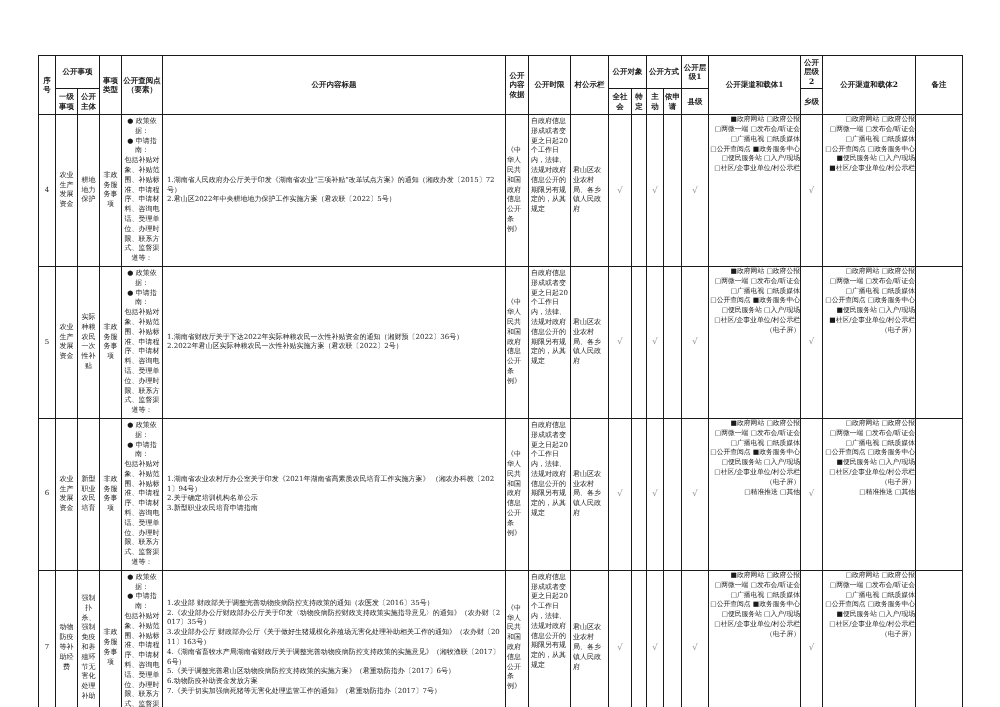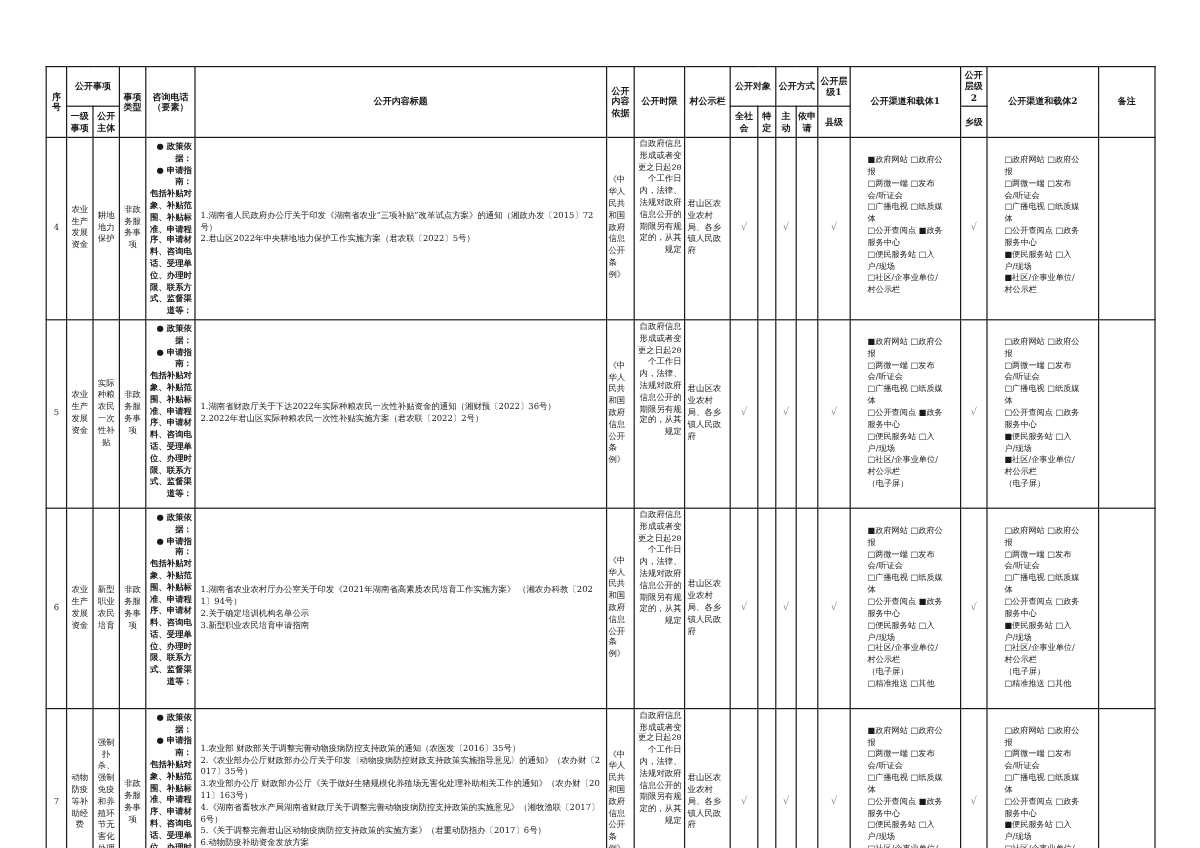--- a/index.html
+++ b/index.html
@@ -11,27 +11,27 @@
   thead th{font-size:7.5px;font-weight:bold;padding:1px;line-height:1.25;text-align:center;vertical-align:middle;word-break:break-all;}
   thead tr.h1{height:33px;}
   thead tr.h2{height:26px;}
   tbody tr:nth-child(1){height:100px;}
   tbody tr:nth-child(2){height:101px;}
   tbody tr:nth-child(3){height:149px;}
   tbody tr:nth-child(4){height:155px;}
   td{font-size:7px;line-height:1.4;padding:2px 3px;vertical-align:middle;}
   .c-no{text-align:center;}
   .c-vert{text-align:center;word-break:break-all;padding:2px;}
-  .c-elem{vertical-align:top;white-space:pre-line;text-align:right;word-break:break-all;padding:2px;font-weight:bold;}
+  .c-elem{vertical-align:top;white-space:pre-line;text-align:center;word-break:break-all;padding:2px;}
   .c-title{white-space:pre-line;text-align:left;word-break:break-all;padding:2px 4px;}
   .c-basis{text-align:left;word-break:break-all;padding:2px 1px;}
-  .c-time{vertical-align:top;text-align:right;word-break:break-all;padding:2px;font-family:Liberation Mono, monospace;}
+  .c-time{vertical-align:top;text-align:left;word-break:break-all;padding:2px;}
   .c-subj{text-align:left;word-break:break-all;padding:2px;}
   .c-chk{text-align:center;color:#8f8f8f;font-size:8.5px;font-family:"DejaVu Sans",sans-serif;}
-  .c-chan{vertical-align:top;white-space:pre-line;text-align:left;word-break:break-all;padding:14px;font-size:6.8px;line-height:1.45;}
+  .c-chan{vertical-align:top;white-space:pre-line;text-align:right;word-break:break-all;padding:0;font-size:6.8px;line-height:1.45;}
   .c-remark{}
 </style>
 </head>
 <body>
 
 <div class="sheet">
   <table>
     <colgroup>
       <col style="width:17px">
         <col style="width:22px">
@@ -50,21 +50,21 @@
         <col style="width:92px">
       <col style="width:22px">
         <col style="width:93px">
         <col style="width:47px">
     </colgroup>
     <thead>
       <tr class="h1">
         <th rowspan="2">序号</th>
         <th colspan="2">公开事项</th>
         <th rowspan="2">事项类型</th>
-        <th rowspan="2">咨询电话（要素）</th>
+        <th rowspan="2">公开查阅点（要素）</th>
         <th rowspan="2">公开内容标题</th>
         <th rowspan="2">公开内容依据</th>
         <th rowspan="2">公开时限</th>
         <th rowspan="2">村公示栏</th>
         <th colspan="2">公开对象</th>
         <th colspan="2">公开方式</th>
         <th>公开层级1</th>
         <th rowspan="2">公开渠道和载体1</th>
         <th>公开层级2</th>
         <th rowspan="2">公开渠道和载体2</th>

